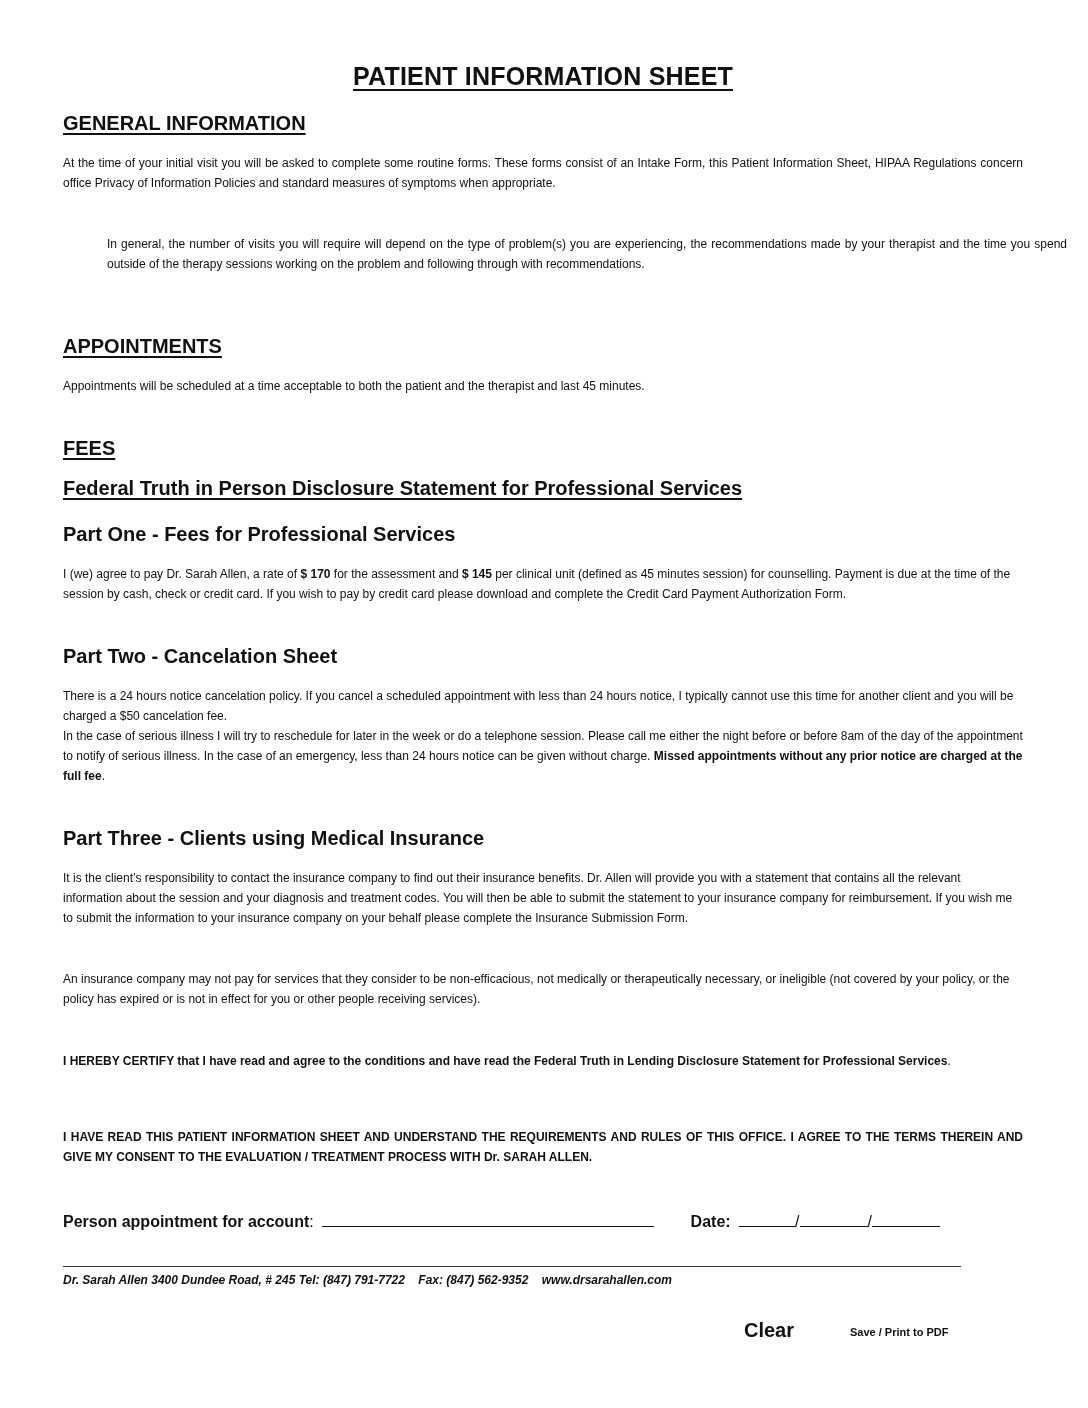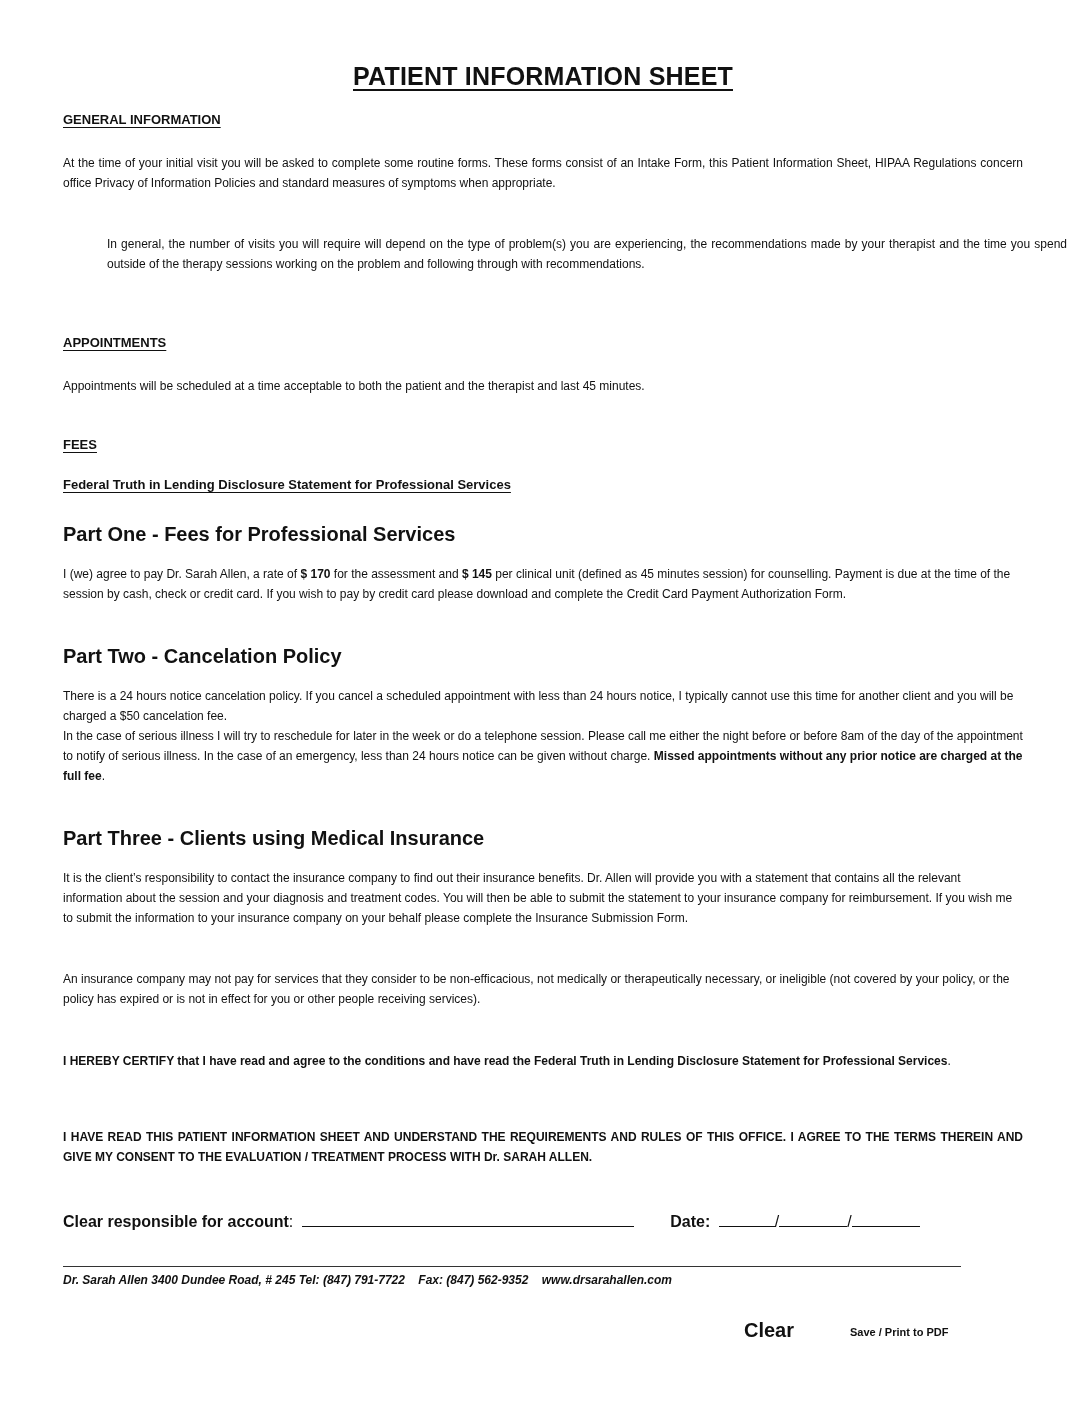--- a/index.html
+++ b/index.html
@@ -2,21 +2,21 @@
 <html><head>
 <meta charset="utf-8">
 <style>
   html, body { margin:0; padding:0; background:#ffffff; }
   body { width:1088px; height:1408px; position:relative; overflow:hidden;
          font-family:"Liberation Sans", sans-serif; color:#111; }
   .page { position:absolute; left:63px; top:0; width:960px; }
   .abs { position:absolute; }
   .title { left:0; width:960px; top:62px; text-align:center; font-weight:bold; font-size:25px;
            text-decoration:underline; text-underline-offset:4px; letter-spacing:0.2px; }
-  .h { font-weight:bold; font-size:13px; text-decoration:underline; text-underline-offset:3px; }
+  .h { font-weight:bold; font-size:20px; text-decoration:underline; text-underline-offset:3px; }
   .h2 { font-weight:bold; font-size:20px; }
   .p { font-size:12px; line-height:20px; width:960px; }
   .just { text-align:justify; text-align-last:left; }
   .b { font-weight:bold; }
   .field-row { font-size:16px; }
   .line { display:inline-block; border-bottom:1px solid #111; height:14px; vertical-align:baseline; }
   .footer-rule { border-top:1px solid #333; height:0; }
   .footer { font-size:12px; font-weight:bold; font-style:italic; white-space:pre; }
   .btn { background:none; border:none; padding:0; margin:0; cursor:pointer; color:#111;
          font-family:"Liberation Sans", sans-serif; font-weight:bold; }
@@ -31,45 +31,45 @@
   <div class="abs title">PATIENT INFORMATION SHEET</div>
 
   <div class="abs h" style="top:112px;">GENERAL INFORMATION</div>
   <div class="abs p just" style="top:153px;">At the time of your initial visit you will be asked to complete some routine forms. These forms consist of an Intake Form, this Patient Information Sheet, HIPAA Regulations concern office Privacy of Information Policies and standard measures of symptoms when appropriate.</div>
   <div class="abs p just" style="top:234px;margin-left:44px;">In general, the number of visits you will require will depend on the type of problem(s) you are experiencing, the recommendations made by your therapist and the time you spend outside of the therapy sessions working on the problem and following through with recommendations.</div>
 
   <div class="abs h" style="top:335px;">APPOINTMENTS</div>
   <div class="abs p" style="top:376px;">Appointments will be scheduled at a time acceptable to both the patient and the therapist and last 45 minutes.</div>
 
   <div class="abs h" style="top:437px;">FEES</div>
-  <div class="abs h" style="top:477px;">Federal Truth in Lending Disclosure Statement for Professional Services</div>
+  <div class="abs h" style="top:477px;">Federal Truth in Person Disclosure Statement for Professional Services</div>
 
   <div class="abs h2" style="top:523px;">Part One - Fees for Professional Services</div>
   <div class="abs p" style="top:564px;">
     <span>I (we) agree to pay Dr. Sarah Allen, a rate of </span><span class="b">$ 170</span><span> for the assessment and </span><span class="b">$ 145</span><span> per clinical unit (defined as 45 minutes session) for counselling. Payment is due at the time of the session by cash, check or credit card. If you wish to pay by credit card please download and complete the Credit Card Payment Authorization Form.</span>
   </div>
 
-  <div class="abs h2" style="top:645px;">Part Two - Cancelation Policy</div>
+  <div class="abs h2" style="top:645px;">Part Two - Cancelation Sheet</div>
   <div class="abs p" style="top:686px;">There is a 24 hours notice cancelation policy. If you cancel a scheduled appointment with less than 24 hours notice, I typically cannot use this time for another client and you will be charged a $50 cancelation fee.</div>
   <div class="abs p" style="top:726px;">
     <span>In the case of serious illness I will try to reschedule for later in the week or do a telephone session. Please call me either the night before or before 8am of the day of the appointment to notify of serious illness. In the case of an emergency, less than 24 hours notice can be given without charge. </span><span class="b">Missed appointments without any prior notice are charged at the full fee</span><span>.</span>
   </div>
 
   <div class="abs h2" style="top:827px;">Part Three - Clients using Medical Insurance</div>
   <div class="abs p" style="top:868px;">It is the client’s responsibility to contact the insurance company to find out their insurance benefits. Dr. Allen will provide you with a statement that contains all the relevant information about the session and your diagnosis and treatment codes. You will then be able to submit the statement to your insurance company for reimbursement. If you wish me to submit the information to your insurance company on your behalf please complete the Insurance Submission Form.</div>
   <div class="abs p" style="top:969px;">An insurance company may not pay for services that they consider to be non-efficacious, not medically or therapeutically necessary, or ineligible (not covered by your policy, or the policy has expired or is not in effect for you or other people receiving services).</div>
 
   <div class="abs p just b" style="top:1051px;">
     <span>I HEREBY CERTIFY that I have read and agree to the conditions and have read the Federal Truth in Lending Disclosure Statement for Professional Services</span><span style="font-weight:normal">.</span>
   </div>
 
   <div class="abs p just b" style="top:1111px;margin-top:16px;">I HAVE READ THIS PATIENT INFORMATION SHEET AND UNDERSTAND THE REQUIREMENTS AND RULES OF THIS OFFICE. I AGREE TO THE TERMS THEREIN AND GIVE MY CONSENT TO THE EVALUATION / TREATMENT PROCESS WITH Dr. SARAH ALLEN.</div>
 
   <div class="abs field-row" style="top:1212px; left:0; width:960px;">
-    <span class="b">Clear responsible for account</span><span>:</span>
+    <span class="b">Person appointment for account</span><span>:</span>
     <span class="line" style="width:332px; margin-left:4px;"></span>
     <span class="b" style="margin-left:32px;">Date:</span>
     <span class="line" style="width:56px; margin-left:4px;"></span><span>/</span><span class="line" style="width:68px;"></span><span>/</span><span class="line" style="width:68px;"></span>
   </div>
 
   <div class="abs footer-rule" style="top:1266px; left:0; width:898px;"></div>
 
   <div class="abs footer" style="top:1273px; left:0;"><span>Dr. Sarah Allen 3400 Dundee Road, # 245</span> <span>Tel: (847) 791-7722</span>    <span>Fax: (847) 562-9352</span>    <span>www.drsarahallen.com</span></div>
 
   <button class="abs btn clear-btn" style="top:1319px; left:681px;">Clear</button>

